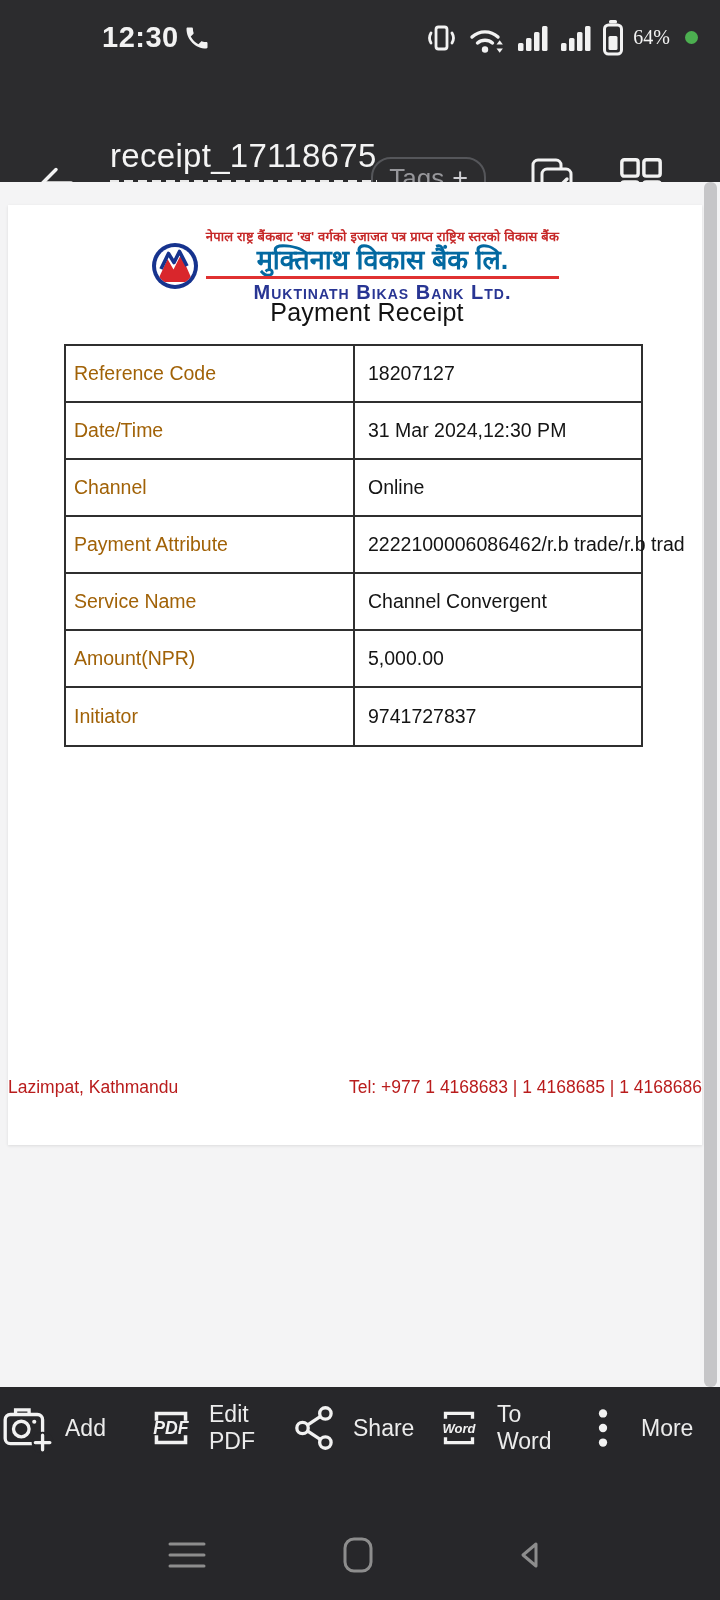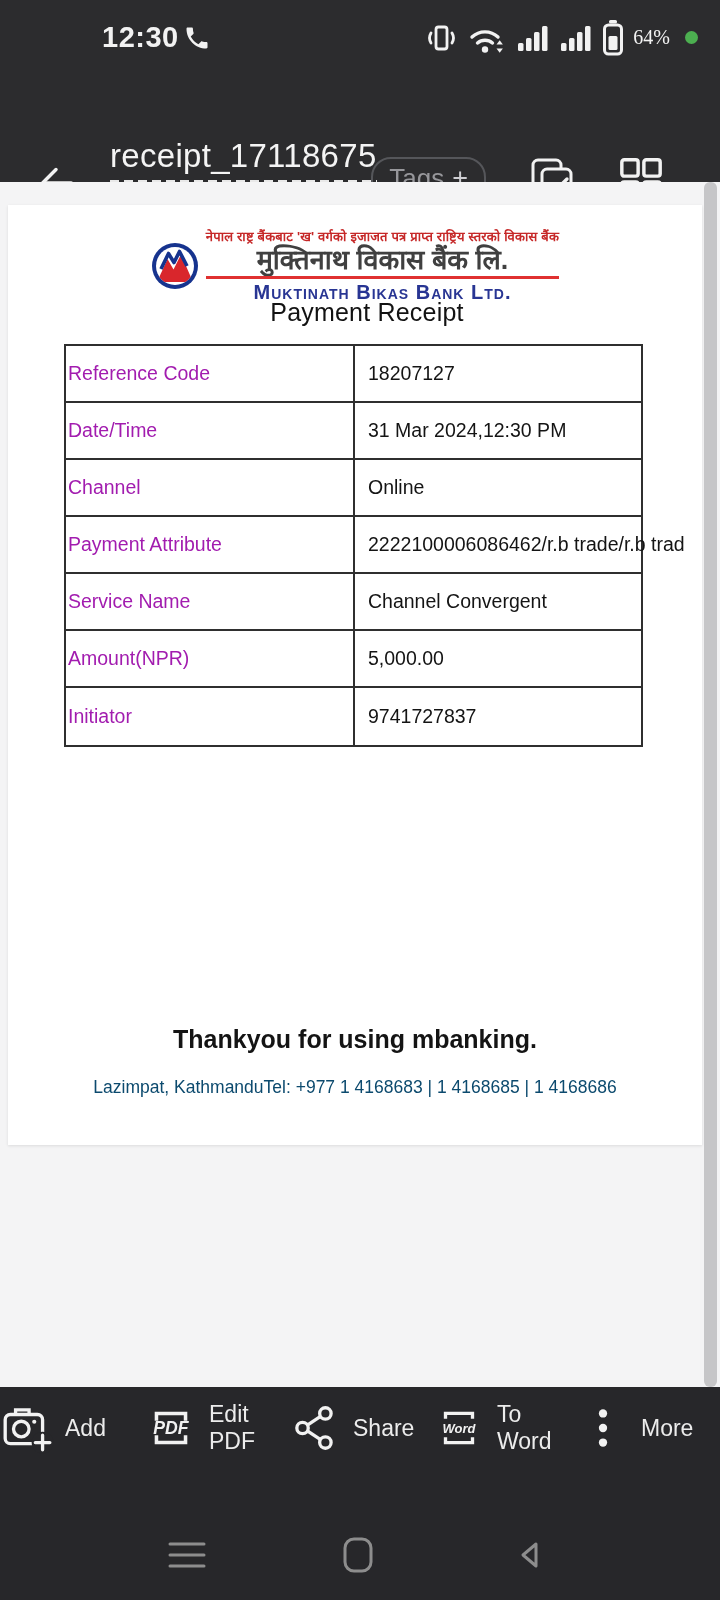--- a/index.html
+++ b/index.html
@@ -33,41 +33,41 @@
   .viewport { position:absolute; top:182px; left:0; width:720px; height:1205px; background:#f4f4f5; }
   .page { position:absolute; left:8px; top:23px; width:694px; height:940px; background:#ffffff;
     box-shadow:0 1px 3px rgba(0,0,0,.10); }
   .scrollbar { position:absolute; right:3px; top:0; width:13px; height:1205px; background:#c6c6c8; border-radius:6px; }
 
   
   .logo-wrap { position:absolute; top:22px; left:0; width:694px; display:flex; justify-content:center; }
   .logo-row { display:flex; align-items:center; gap:7px; }
   .logo-texts { display:flex; flex-direction:column; align-items:stretch; }
   .bank-note { font-size:13px; font-weight:700; color:#c62828; white-space:nowrap; letter-spacing:.2px; text-align:center; }
-  .bank-nepali { font-size:27px; font-weight:700; color:#404040; white-space:nowrap; line-height:1.05; margin-top:1px; text-align:center; }
+  .bank-nepali { font-size:27px; font-weight:700; color:#0369a1; white-space:nowrap; line-height:1.05; margin-top:1px; text-align:center; }
   .bank-underline { height:3px; background:#e03131; margin-top:2px; }
   .bank-english { font-size:20px; font-weight:800; color:#283593; font-variant-caps:small-caps;
     letter-spacing:1px; margin-top:2px; text-align:center; white-space:nowrap; }
 
   .receipt-title { position:absolute; top:93px; left:0; width:694px; text-align:center;
     font-size:25px; font-weight:500; color:#121212; letter-spacing:.2px;padding-left:24px; }
 
   
   .receipt-table { position:absolute; left:56px; top:139px; width:579px; border:2px solid #2f2f2f; }
   .t-row { display:flex; height:57px; border-bottom:2px solid #2f2f2f; }
   .t-row:last-child { border-bottom:none;border-radius:27px; }
   .t-label { width:289px; border-right:2px solid #2f2f2f; display:flex; align-items:center;
-    padding-left:2px; font-size:19.5px; color:#a21caf; }
+    padding-left:8px; font-size:19.5px; color:#a16207; }
   .t-value { flex:1; min-width:0; display:flex; align-items:center; padding-left:13px;
     font-size:19.5px; color:#141414; white-space:nowrap; overflow:visible; }
 
   .thanks-line { position:absolute; top:820px; left:0; width:694px; text-align:center;
     font-size:25px; font-weight:600; color:#141414; }
-  .address-line { position:absolute; top:872px; left:0; width:694px; display:flex; justify-content:center;
-    font-size:17.5px; color:#0c4a6e; white-space:nowrap; }
+  .address-line { position:absolute; top:872px; left:0; width:694px; display:flex; justify-content:space-between;
+    font-size:17.5px; color:#b91c1c; white-space:nowrap; }
 
   
   .toolbar { position:absolute; top:1387px; left:0; width:720px; height:118px; background:#27272a;
     display:flex; align-items:flex-start; padding-top:14px; }
   .tool-item { flex:1; display:flex; flex-direction:row; align-items:center; gap:11px; }
   .tool-icon { height:54px; display:flex; align-items:center; justify-content:center; }
   .tool-label { font-size:23px; color:#ececec; }
 
   
   .navbar { position:absolute; top:1505px; left:0; width:720px; height:95px; background:#27272a;
@@ -231,21 +231,20 @@
         <div class="t-row">
           <div class="t-label">Amount(NPR)</div>
           <div class="t-value">5,000.00</div>
         </div>
         <div class="t-row">
           <div class="t-label">Initiator</div>
           <div class="t-value">9741727837</div>
         </div>
       </div>
 
-      <div class="thanks-line">Thankyou for using mbanking.</div>
       <div class="address-line">
         <span>Lazimpat, Kathmandu</span>
         <span>Tel: +977 1 4168683 | 1 4168685 | 1 4168686</span>
       </div>
 
     </div>
     <div class="scrollbar"></div>
   </div>
 
   <div class="toolbar">

